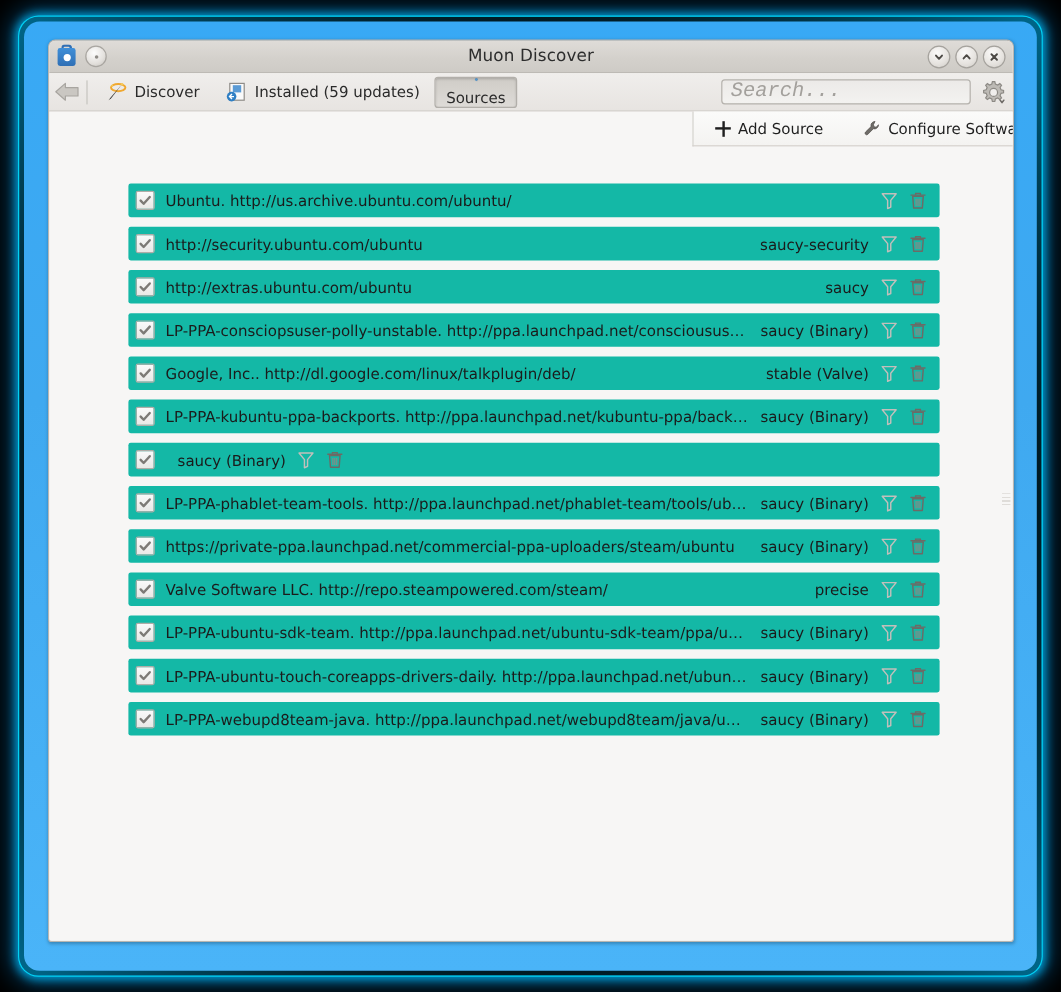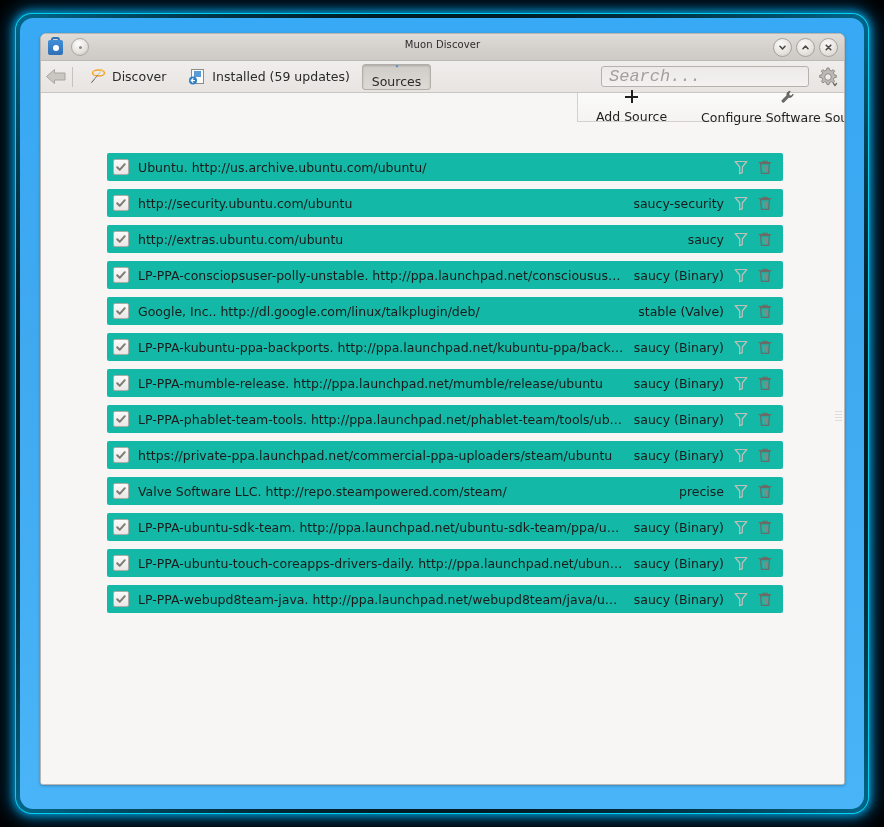--- a/index.html
+++ b/index.html
@@ -84,21 +84,21 @@
     border: 1px solid #a9a6a1;
     position: relative;
   }
   .round-btn::after {
     content:''; position: absolute; left: 7px; top: 7px;
     width: 3px; height: 3px; border-radius: 50%; background: #8e8b86;
   }
   #window-title {
     position: absolute; left: 0; right: 0; top: 5px;
     text-align: center;
-    font-size: 10px; color: #2d2d2d;
+    font-size: 14px; color: #2d2d2d;
     letter-spacing: .1px;
   }
   #titlebar-right {
     position: absolute; right: 6px; top: 4px;
     display: flex; gap: 4px;
   }
   .win-btn {
     width: 19px; height: 19px; border-radius: 50%;
     background: radial-gradient(circle at 40% 30%, #fbfaf9 0%, #e6e3df 58%, #cfccc7 100%);
     border: 1px solid #a5a29d;
@@ -173,21 +173,20 @@
     border-left: 1px solid #d5d2cd;
     border-bottom: 1px solid #d5d2cd;
     display: flex; align-items: center;
     padding-left: 18px;
     gap: 34px;
   }
   .action-item {
     display: flex; align-items: center; gap: 6px;
     font-size: 12.5px; color: #1f1f1f;
     white-space: nowrap;
-    flex-direction: column;
   }
   .plus-icon {
     position: relative; width: 13px; height: 13px;
   }
   .plus-icon::before, .plus-icon::after {
     content:''; position: absolute; background: #1f1f1f;
   }
   .plus-icon::before { left: 0; top: 5.5px; width: 13px; height: 2px; }
   .plus-icon::after  { left: 5.5px; top: 0; width: 2px; height: 13px; }
 
@@ -489,21 +488,20 @@
                 <path d="M5.4 5.6 V11.6 M7 5.6 V11.6 M8.6 5.6 V11.6" stroke="#8b8884" stroke-width="1"></path>
               </svg>
             </div>
           </div>
           <div class="row">
             <div class="chk">
               <svg width="12" height="12" viewBox="0 0 12 12">
                 <path d="M2.2 6.2 L4.7 8.8 L9.8 3.2" fill="none" stroke="#7d7a76" stroke-width="2" stroke-linecap="round" stroke-linejoin="round"></path>
               </svg>
             </div>
-            <div class="row-label">LP-PPA-mumble-release. http://ppa.launchpad.net/mumble/release/ubuntu</div>
             <div class="row-dist">saucy (Binary)</div>
             <div class="icon-btn filter">
               <svg width="14" height="15" viewBox="0 0 14 15">
                 <path d="M1.2 1.5 H12.8 L8.3 7 V12.6 L5.7 13.8 V7 Z" fill="none" stroke="#c2bfbb" stroke-width="1.2" stroke-linejoin="round"></path>
               </svg>
             </div>
             <div class="icon-btn trash">
               <svg width="14" height="15" viewBox="0 0 14 15">
                 <path d="M1.2 2.6 H12.8" stroke="#6d6a66" stroke-width="1.2" stroke-linecap="round"></path>
                 <path d="M5 2.4 V1.2 H9 V2.4" fill="none" stroke="#6d6a66" stroke-width="1.1"></path>

